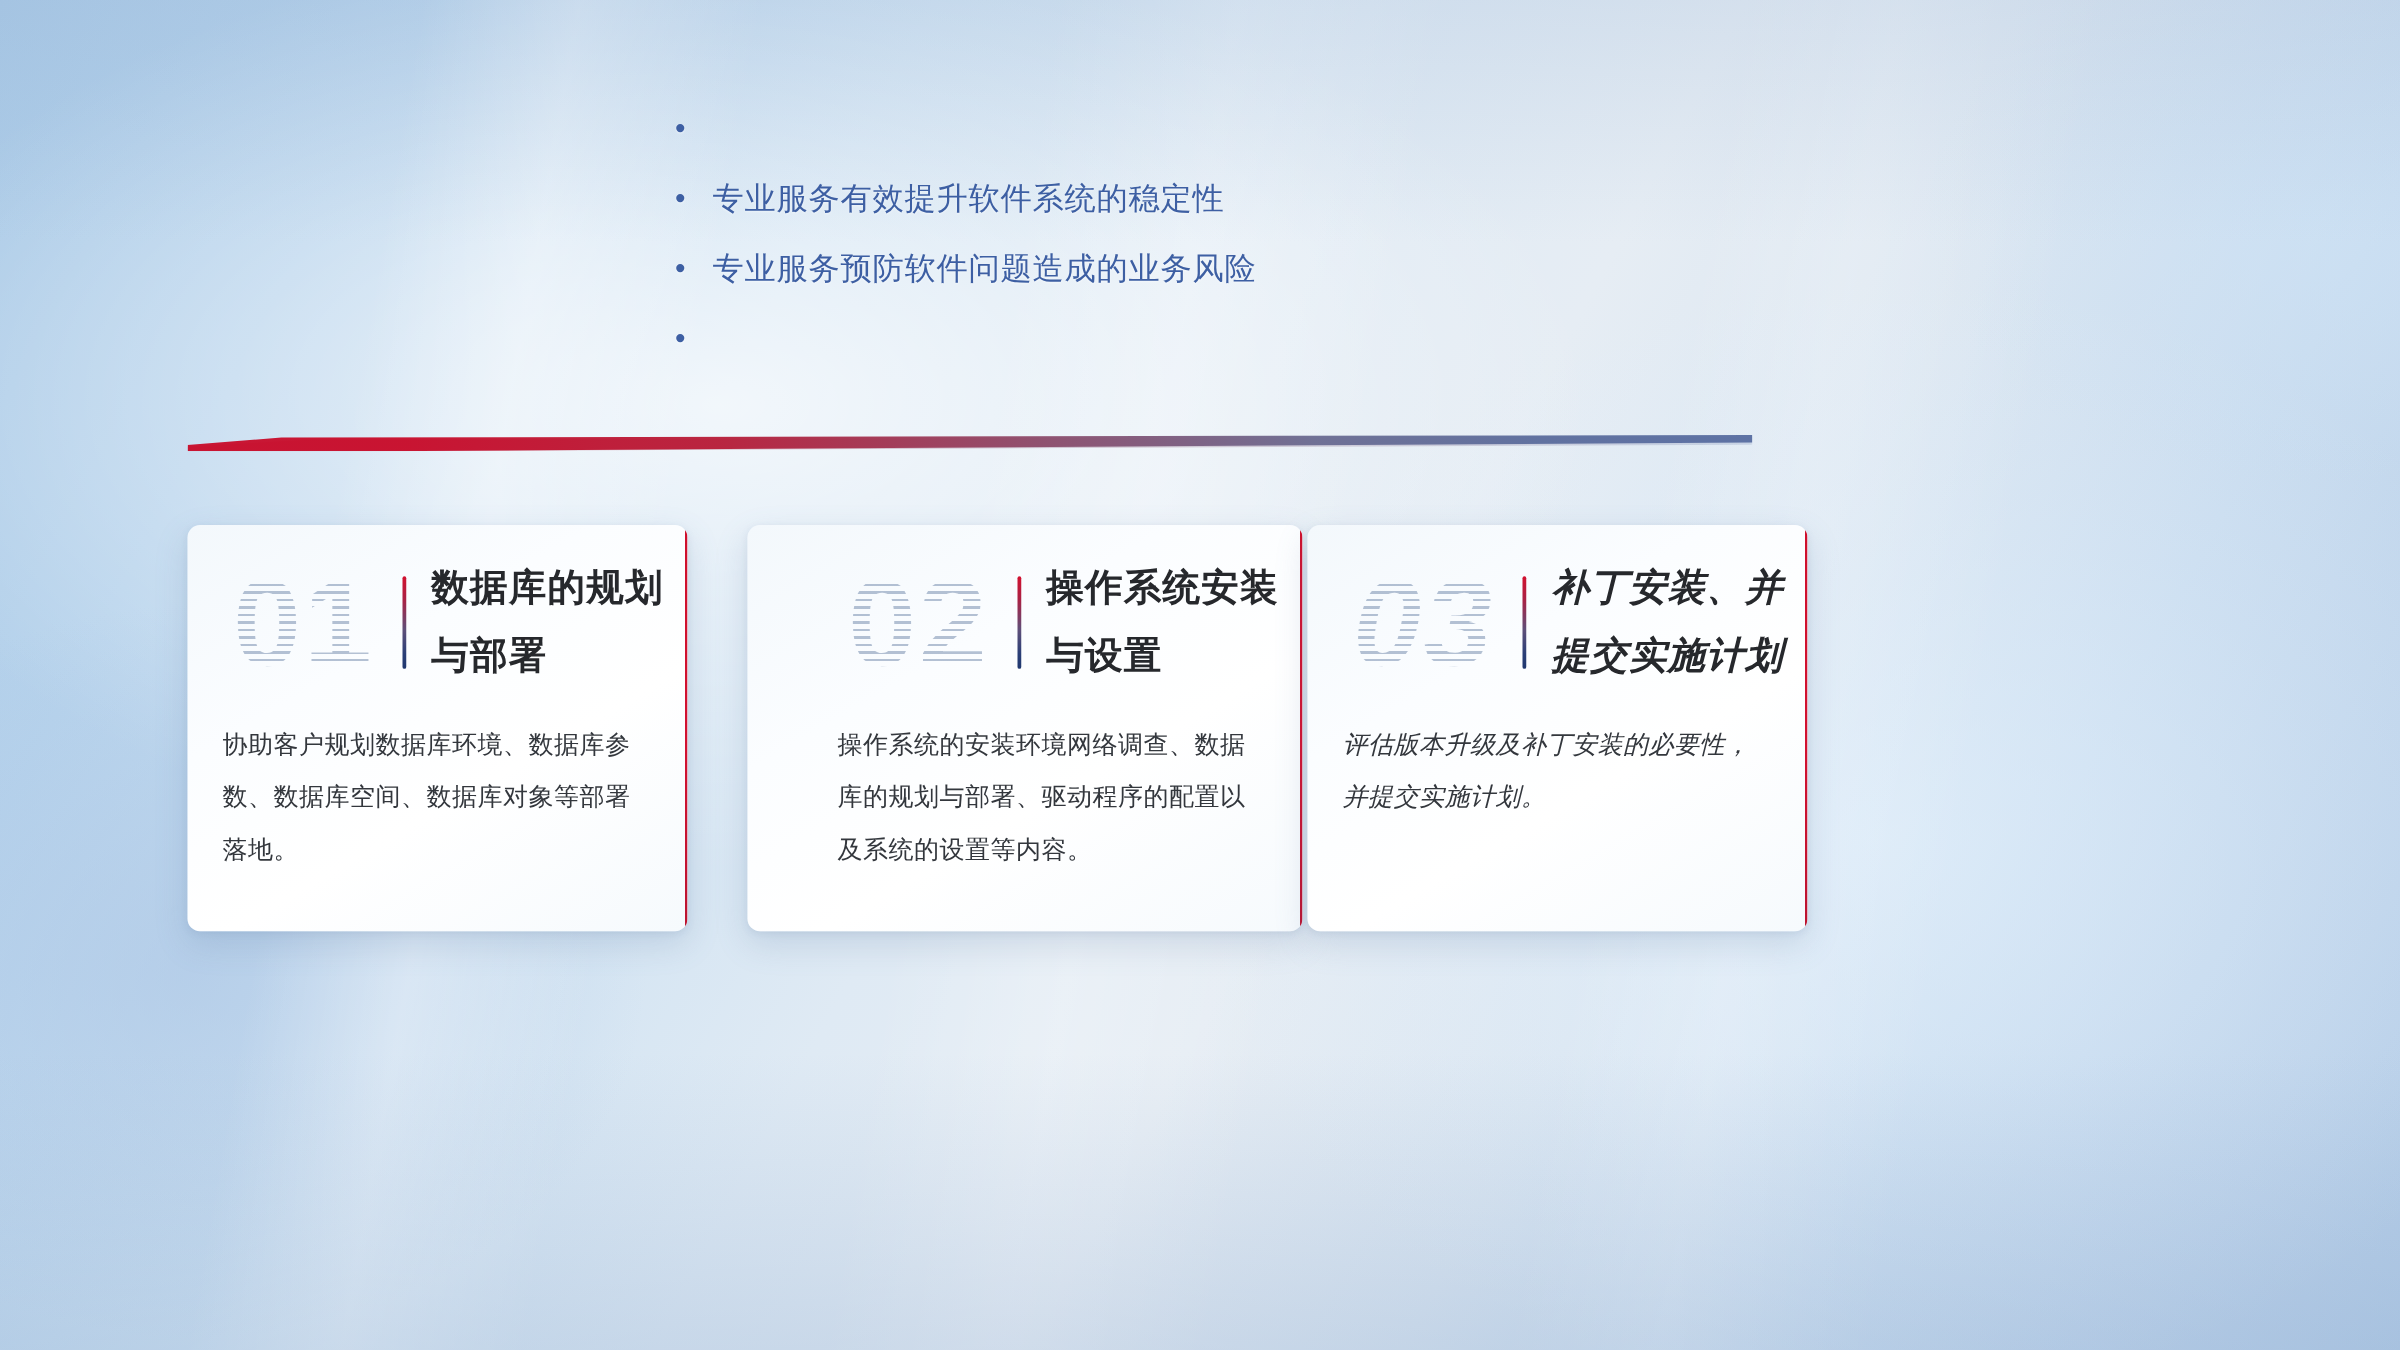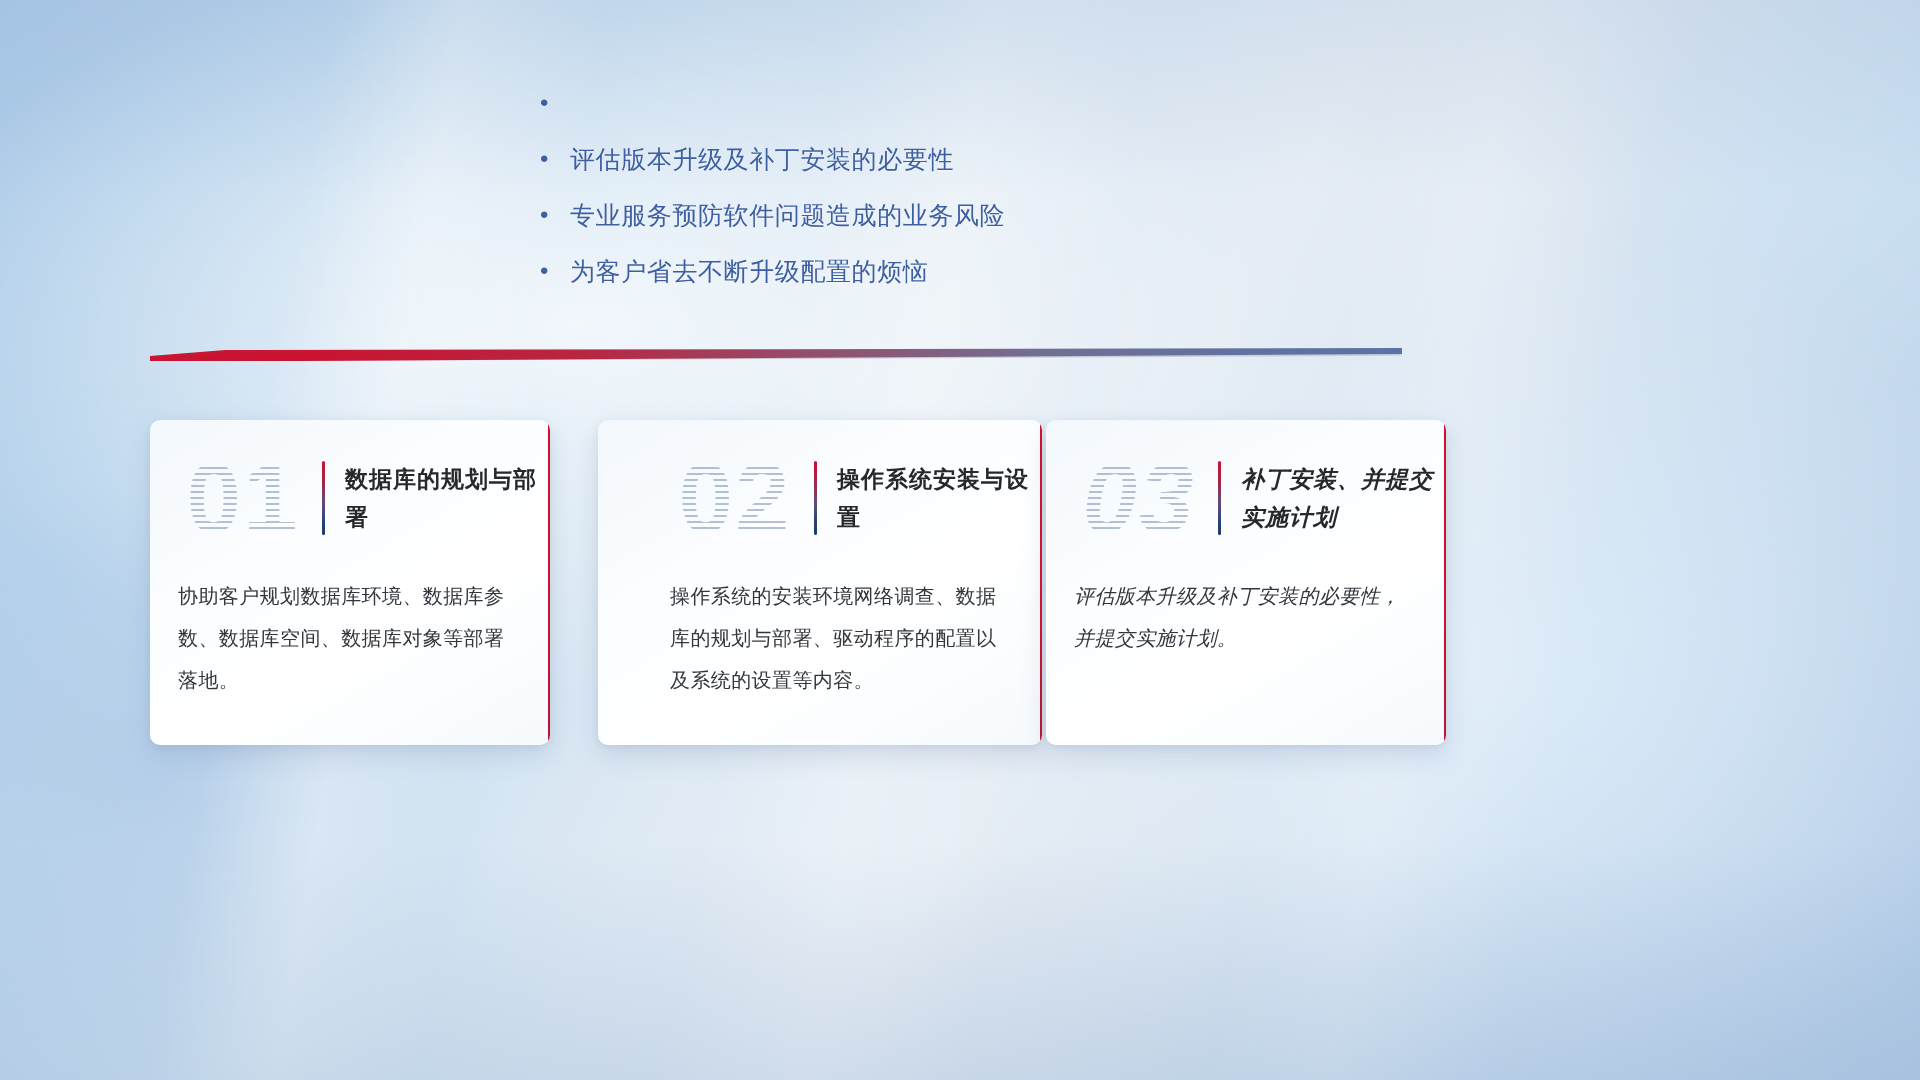--- a/index.html
+++ b/index.html
@@ -127,21 +127,21 @@
     opacity:.75;
     user-select:none;
     text-align:center;
   }
   .vrule{
     width:3px;height:74px;flex:0 0 3px;margin:0 20px 0 4px;
     background:linear-gradient(180deg,#d2112f 0%,#a82245 26%,#5e4f79 58%,#2a3f77 84%,#20386f 100%);
     border-radius:2px;
   }
   .card-title{
-    font-size:23px;line-height:38px;
+    font-size:30px;line-height:54px;
     font-weight:700;color:#26282c;
     letter-spacing:1px;
     max-width:205px;
   }
   .card-body{
     padding:0 28px 0 28px;
     font-size:20px;line-height:42px;
     color:#33373d;
     letter-spacing:.4px;
     font-weight:400;
@@ -159,29 +159,28 @@
   <div class="bg bg-glow-d"></div>
   <div class="bg bg-streaks"></div>
   <div class="bg bg-vig"></div>
 
   <div class="bullets">
     <div class="bullet">
       <span class="dot">•</span>
     </div>
     <div class="bullet">
       <span class="dot">•</span>
-      <span class="btext">评估版本升级及补丁安装的必要性</span>
+      <span class="btext">专业服务有效提升软件系统的稳定性</span>
     </div>
     <div class="bullet">
       <span class="dot">•</span>
       <span class="btext">专业服务预防软件问题造成的业务风险</span>
     </div>
     <div class="bullet">
       <span class="dot">•</span>
-      <span class="btext">为客户省去不断升级配置的烦恼</span>
     </div>
   </div>
 
   <div class="divider">
     <div class="blade-soft"></div>
     <div class="blade"></div>
   </div>
 
   <div class="cards">
 

